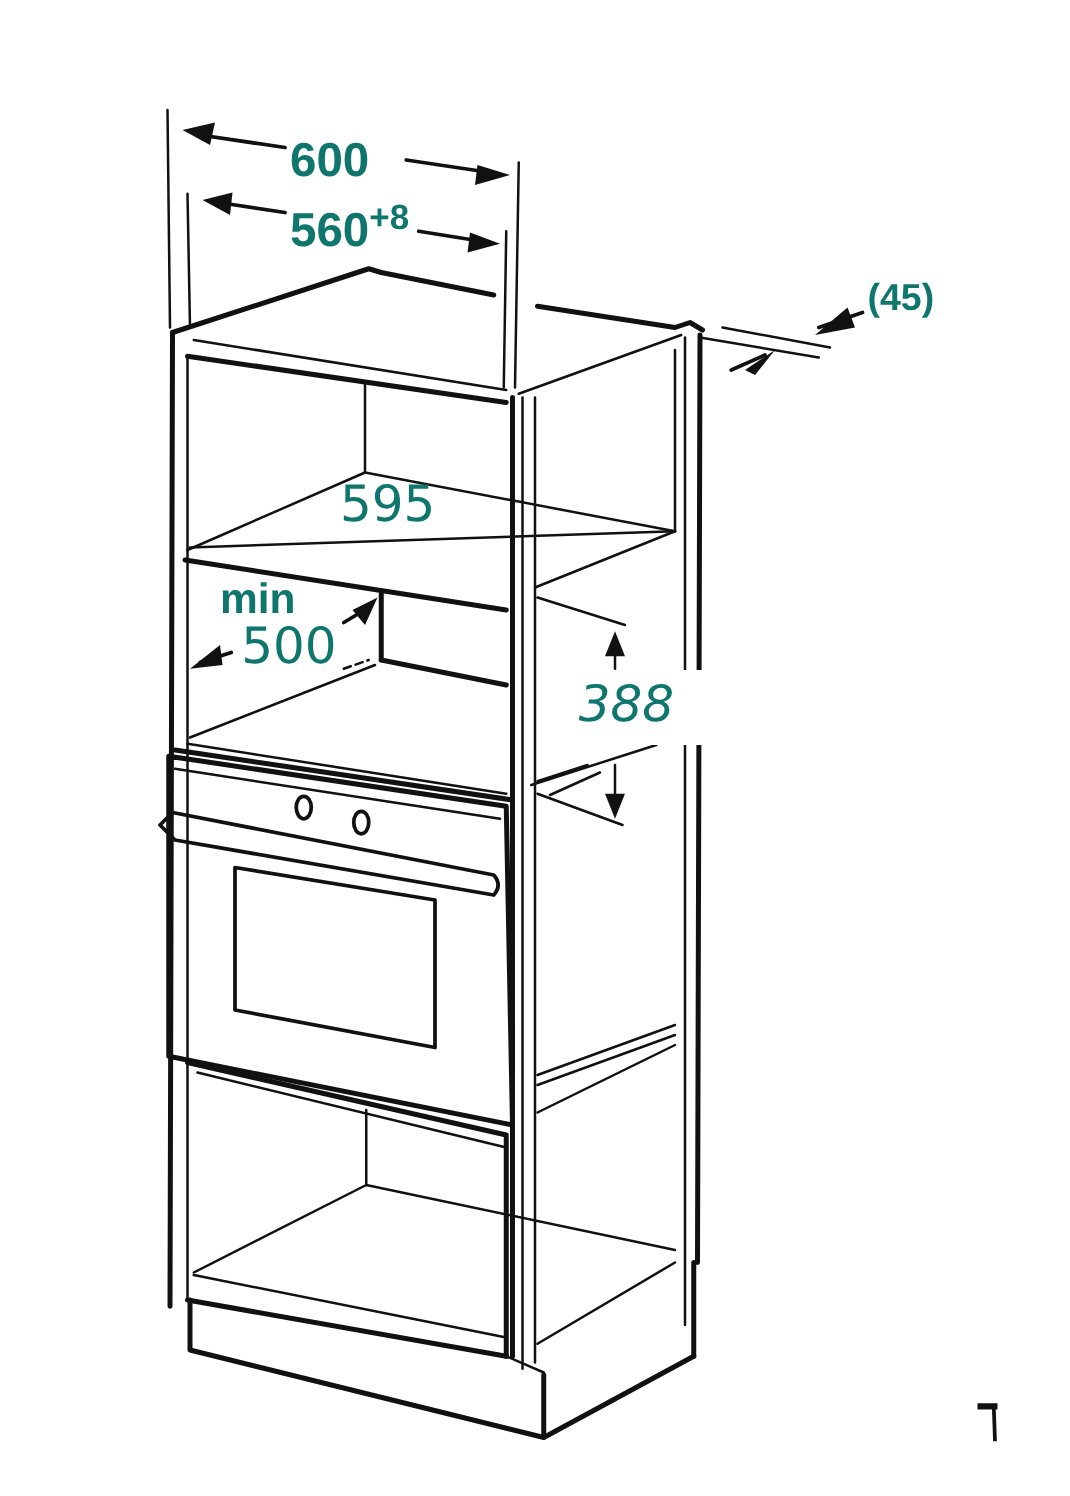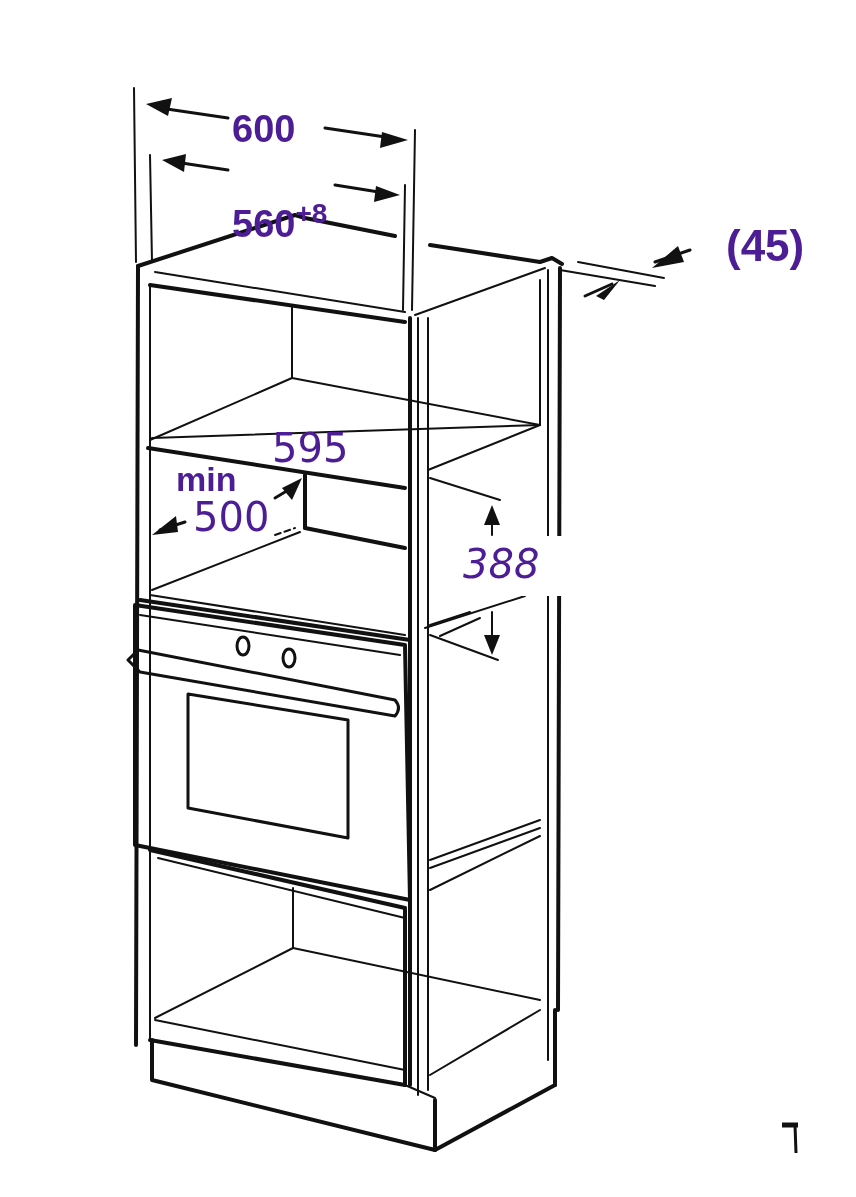--- a/index.html
+++ b/index.html
@@ -2,21 +2,21 @@
 <html><head>
 <meta charset="utf-8">
 <style>
   html, body { margin: 0; padding: 0; background: #ffffff; }
   body { width: 856px; height: 1197px; position: relative; overflow: hidden; font-family: "Liberation Sans", sans-serif; }
   svg { position: absolute; left: 0; top: 0; }
   .ln { stroke: #111; fill: none; stroke-linecap: round; stroke-linejoin: round; }
   .thk { stroke-width: 4; }
   .med { stroke-width: 3; }
   .thn { stroke-width: 2; }
-  .lbl { position: absolute; color: #4c1d95; white-space: nowrap; line-height: 1; }
+  .lbl { position: absolute; color: #0f766e; white-space: nowrap; line-height: 1; }
   .bold-dim { font-family: "Liberation Sans", sans-serif; font-weight: bold; font-size: 38px; }
   .thin-dim { font-family: "DejaVu Sans", sans-serif; font-size: 40px; background: #fff; }
   .sup { font-size: 28px; vertical-align: 14px; }
 </style>
 </head>
 <body>
 
 <svg width="856" height="1197" viewBox="0 0 856 1197">
 
   <line class="ln thn" x1="134" y1="88" x2="136" y2="262"></line>
@@ -137,20 +137,20 @@
     <line class="ln thn" x1="405" y1="1085" x2="435" y2="1098"></line>
   </g>
 
   <g>
     <line x1="782" y1="1125" x2="798" y2="1125" stroke="#111" stroke-width="5"></line>
     <line x1="795" y1="1125" x2="796" y2="1153" stroke="#111" stroke-width="3"></line>
   </g>
 </svg>
 
 <div class="lbl bold-dim" style="left:232px; top:110px;">600</div>
-<div class="lbl bold-dim" style="left:232px; top:160px;margin-top:40px;">
+<div class="lbl bold-dim" style="left:232px; top:160px;">
   <span>560</span><span class="sup">+8</span>
 </div>
-<div class="lbl bold-dim" style="left:694px; top:224px; font-size:44px;margin-left:32px;">(45)</div>
-<div class="lbl thin-dim" style="left:272px; top:428px; background:transparent;text-align:right;">595</div>
+<div class="lbl bold-dim" style="left:694px; top:224px; font-size:30px;">(45)</div>
+<div class="lbl thin-dim" style="left:272px; top:384px; background:transparent;text-align:right;">595</div>
 <div class="lbl bold-dim" style="left:176px; top:462px; font-size:34px;">min</div>
 <div class="lbl thin-dim" style="left:193px; top:497px;">500</div>
 <div class="lbl thin-dim" style="left:448px; top:536px; padding:8px 30px 12px 15px;font-style:italic;">388</div>
 
 </body></html>

